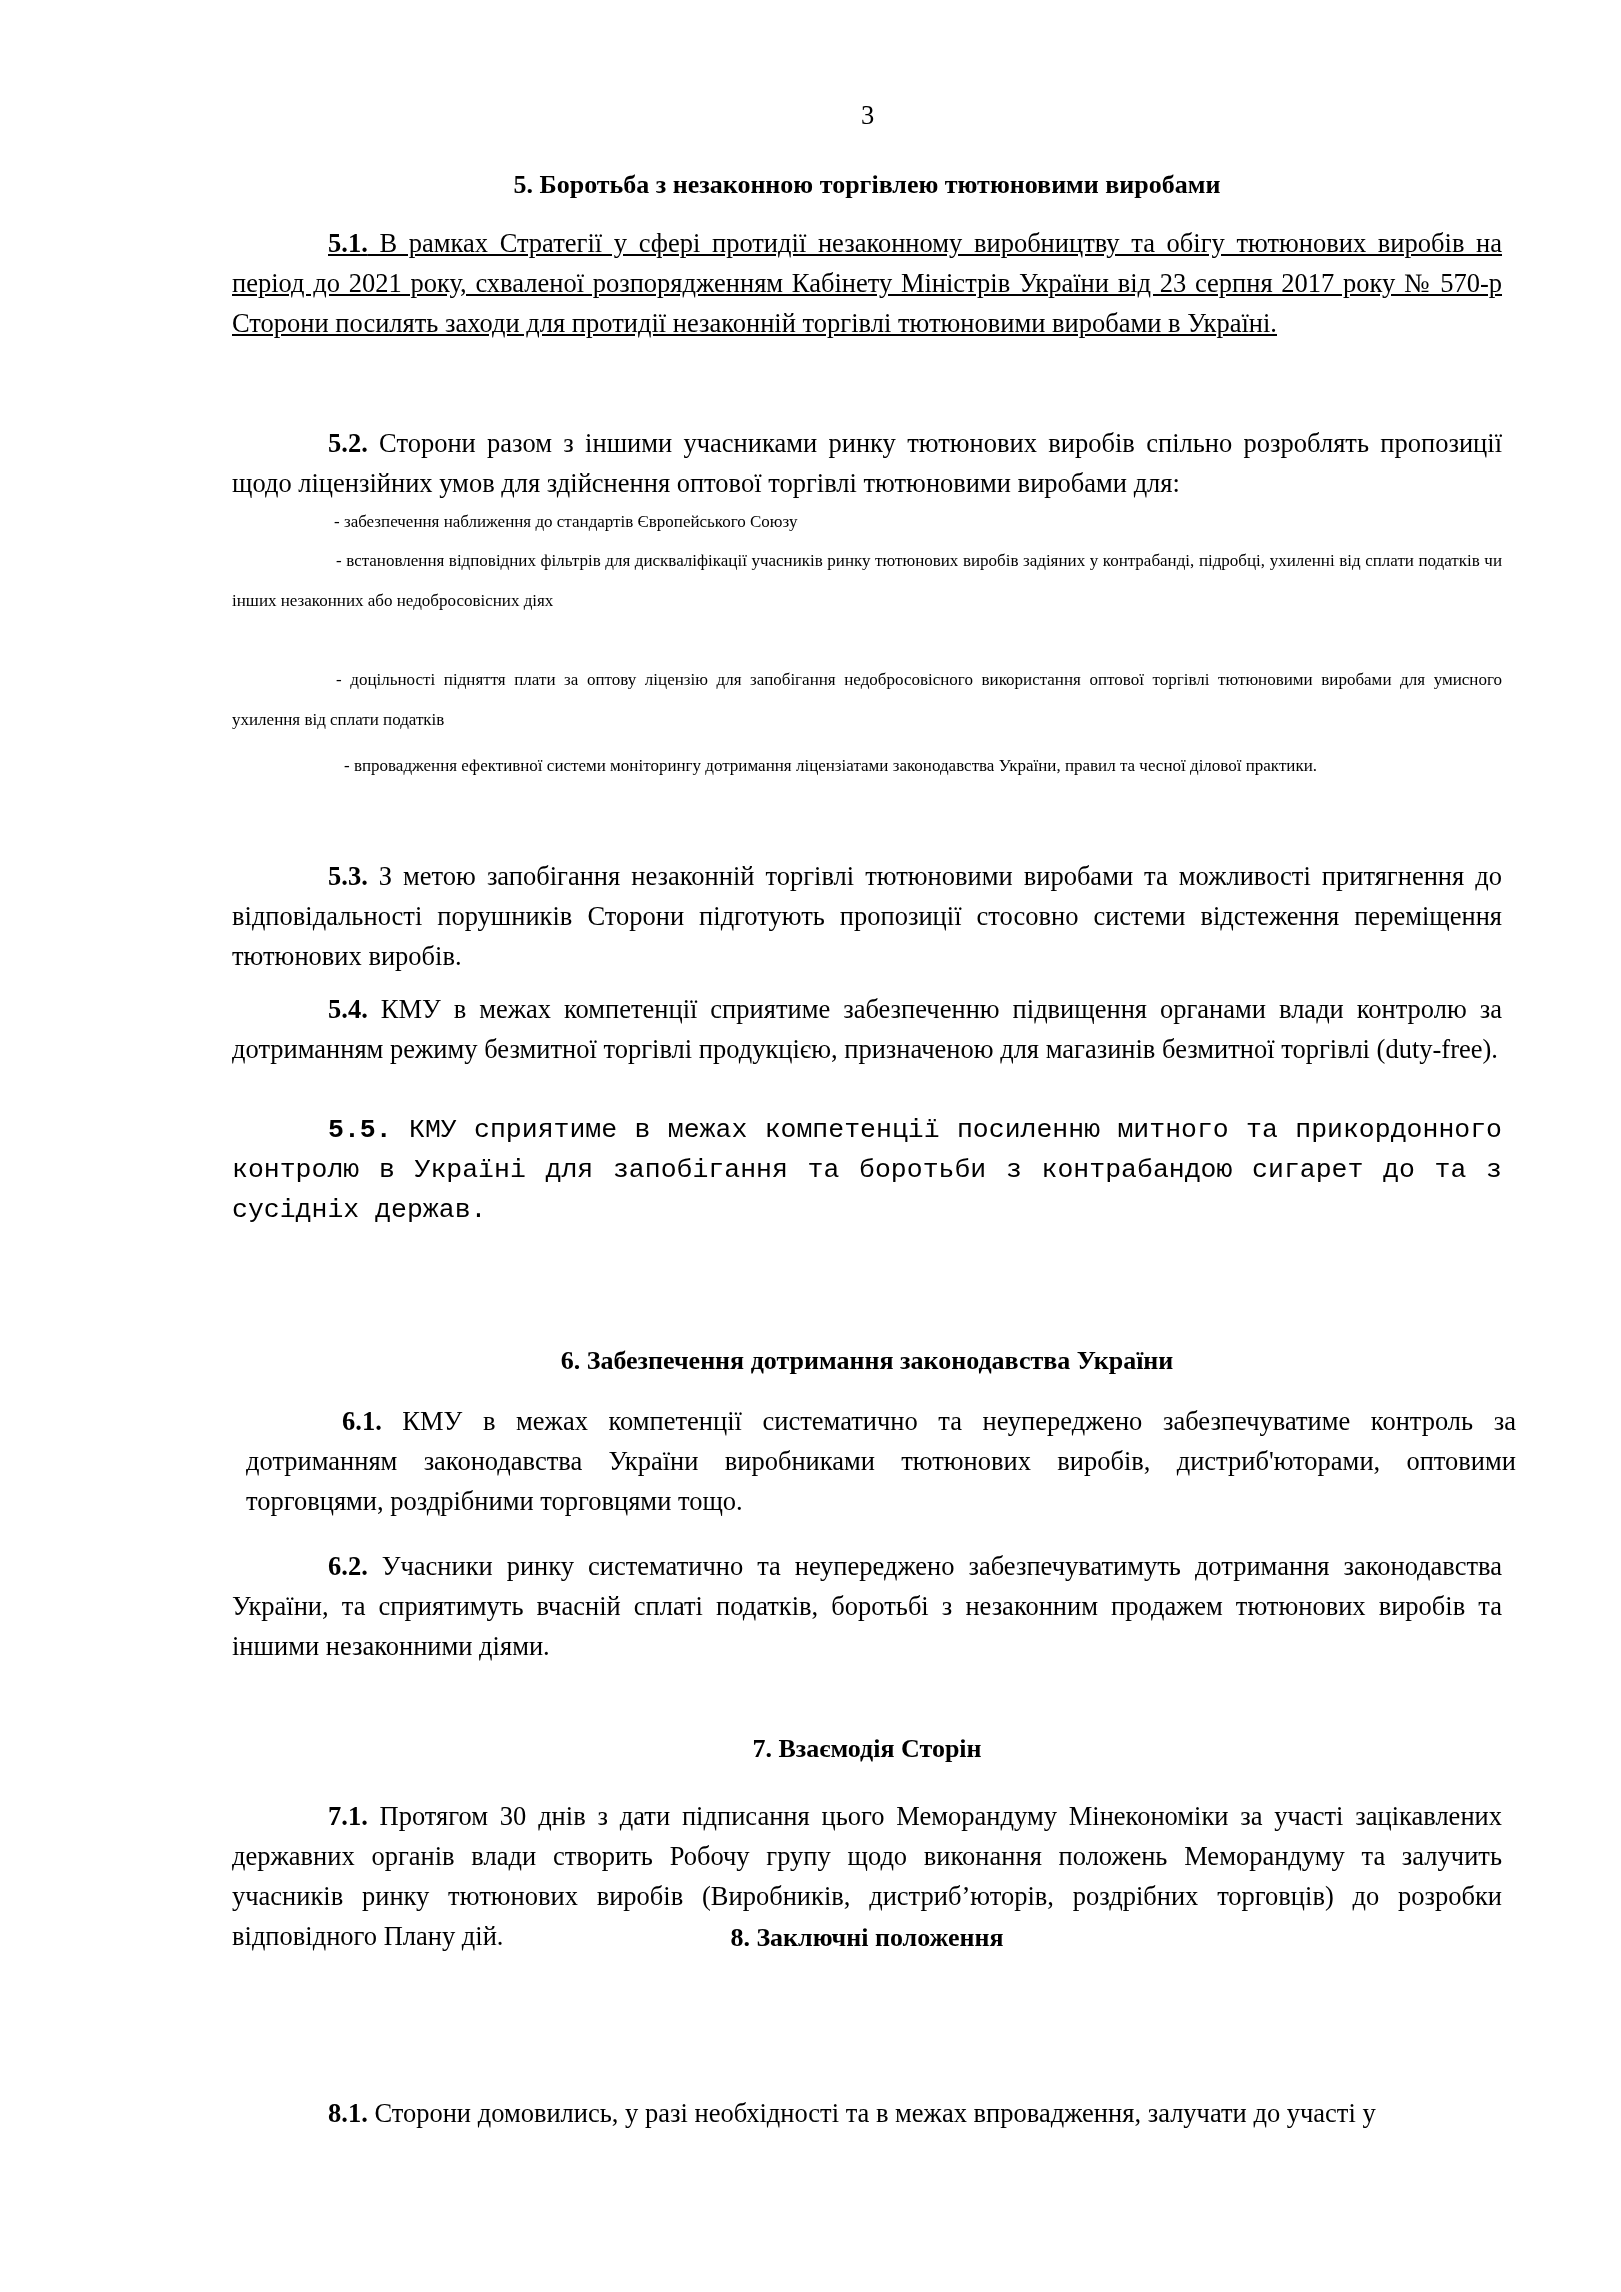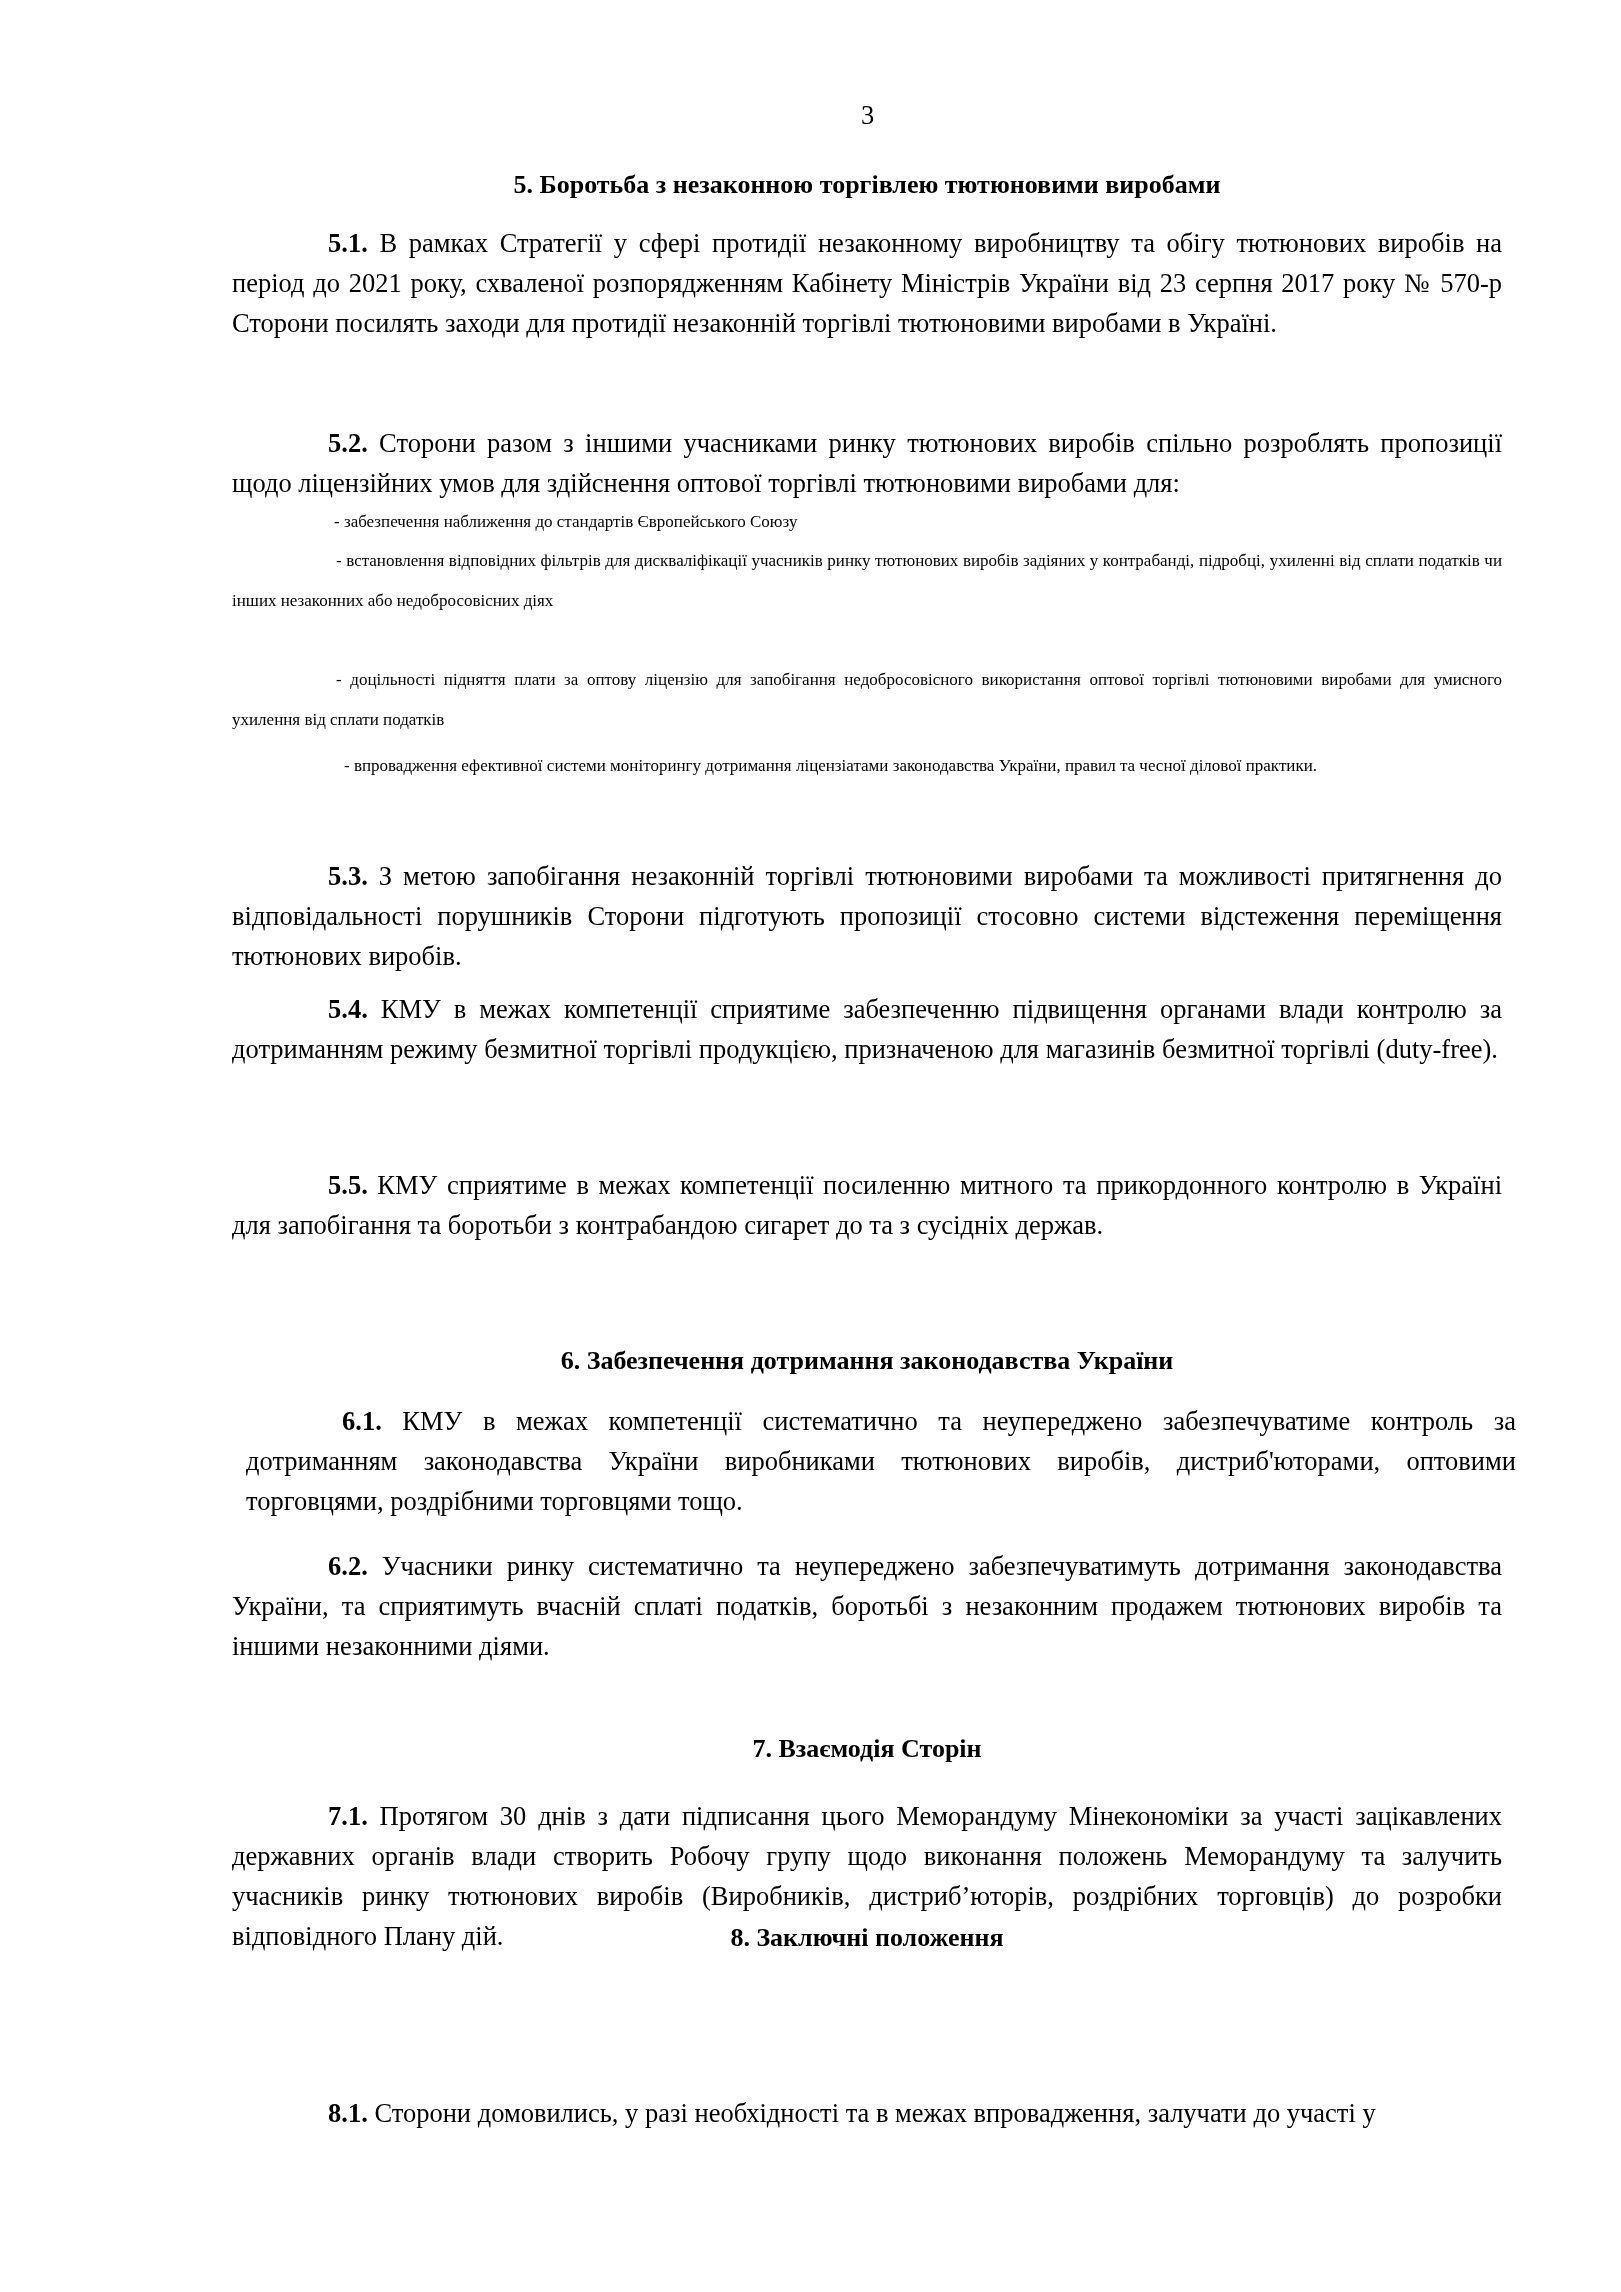--- a/index.html
+++ b/index.html
@@ -18,34 +18,34 @@
 </style>
 </head>
 <body>
 
 <div>
 
   <div class="page-number">3</div>
 
   <div class="heading" style="top:165px;">5. Боротьба з незаконною торгівлею тютюновими виробами</div>
 
-  <p class="para" style="top:223px;margin:0;"><span class="num">5.1.</span><span> В рамках Стратегії у сфері протидії незаконному виробництву та обігу тютюнових виробів на період до 2021 року, схваленої розпорядженням Кабінету Міністрів України від 23 серпня 2017 року № 570-р Сторони посилять заходи для протидії незаконній торгівлі тютюновими виробами в Україні.</span></p>
+  <p class="para" style="top:223px;margin:0;text-decoration:underline;"><span class="num">5.1.</span><span> В рамках Стратегії у сфері протидії незаконному виробництву та обігу тютюнових виробів на період до 2021 року, схваленої розпорядженням Кабінету Міністрів України від 23 серпня 2017 року № 570-р Сторони посилять заходи для протидії незаконній торгівлі тютюновими виробами в Україні.</span></p>
 
   <p class="para" style="top:423px;margin:0;"><span class="num">5.2.</span><span> Сторони разом з іншими учасниками ринку тютюнових виробів спільно розроблять пропозиції щодо ліцензійних умов для здійснення оптової торгівлі тютюновими виробами для:</span></p>
 
   <p class="bullet first" style="top:502px;margin:0;">- забезпечення наближення до стандартів Європейського Союзу</p>
   <p class="bullet" style="top:541px;margin:0;">- встановлення відповідних фільтрів для дискваліфікації учасників ринку тютюнових виробів задіяних у контрабанді, підробці, ухиленні від сплати податків чи інших незаконних або недобросовісних діях</p>
   <p class="bullet" style="top:660px;margin:0;">- доцільності підняття плати за оптову ліцензію для запобігання недобросовісного використання оптової торгівлі тютюновими виробами для умисного ухилення від сплати податків</p>
   <p class="bullet" style="top:738px;margin:8px;">- впровадження ефективної системи моніторингу дотримання ліцензіатами законодавства України, правил та чесної ділової практики.</p>
 
   <p class="para" style="top:856px;margin:0;"><span class="num">5.3.</span><span> З метою запобігання незаконній торгівлі тютюновими виробами та можливості притягнення до відповідальності порушників Сторони підготують пропозиції стосовно системи відстеження переміщення тютюнових виробів.</span></p>
 
   <p class="para" style="top:989px;margin:0;"><span class="num">5.4.</span><span> КМУ в межах компетенції сприятиме забезпеченню підвищення органами влади контролю за дотриманням режиму безмитної торгівлі  продукцією, призначеною для магазинів безмитної торгівлі (duty-free).</span></p>
 
-  <p class="para" style="top:1165px;margin:0;"><span class="num">5.5.</span><span> КМУ сприятиме в межах компетенції посиленню митного та прикордонного контролю в Україні для запобігання та боротьби з контрабандою сигарет до та з сусідніх держав.</span></p>
+  <p class="para" style="top:1110px;margin:0;font-family:Liberation Mono, monospace;"><span class="num">5.5.</span><span> КМУ сприятиме в межах компетенції посиленню митного та прикордонного контролю в Україні для запобігання та боротьби з контрабандою сигарет до та з сусідніх держав.</span></p>
 
   <div class="heading" style="top:1341px;">6. Забезпечення дотримання законодавства України</div>
 
   <p class="para" style="top:1387px;margin:14px;"><span class="num">6.1.</span><span> КМУ в межах компетенції систематично та неупереджено забезпечуватиме контроль за дотриманням законодавства України виробниками тютюнових виробів, дистриб'юторами, оптовими торговцями, роздрібними торговцями тощо.</span></p>
 
   <p class="para" style="top:1546px;margin:0;"><span class="num">6.2.</span><span> Учасники ринку систематично та неупереджено забезпечуватимуть дотримання законодавства України, та сприятимуть вчасній сплаті податків, боротьбі з незаконним продажем тютюнових виробів та іншими незаконними діями.</span></p>
 
   <div class="heading" style="top:1729px;">7. Взаємодія Сторін</div>
 
   <p class="para" style="top:1796px;margin:0;"><span class="num">7.1.</span><span> Протягом 30 днів з дати підписання цього Меморандуму Мінекономіки за участі зацікавлених державних органів влади створить Робочу групу щодо виконання положень Меморандуму та залучить учасників ринку тютюнових виробів (Виробників, дистриб’юторів, роздрібних торговців) до розробки відповідного Плану дій.</span></p>

